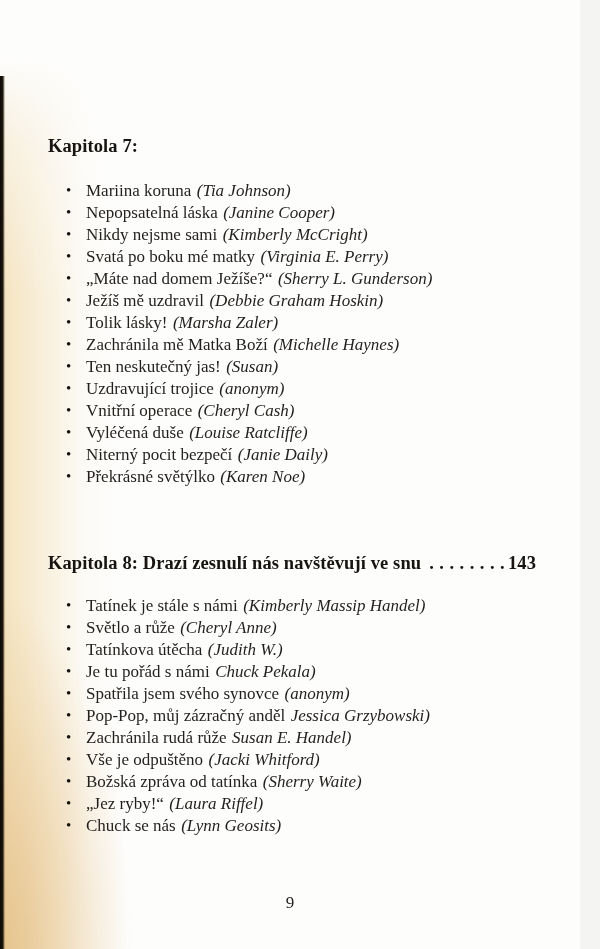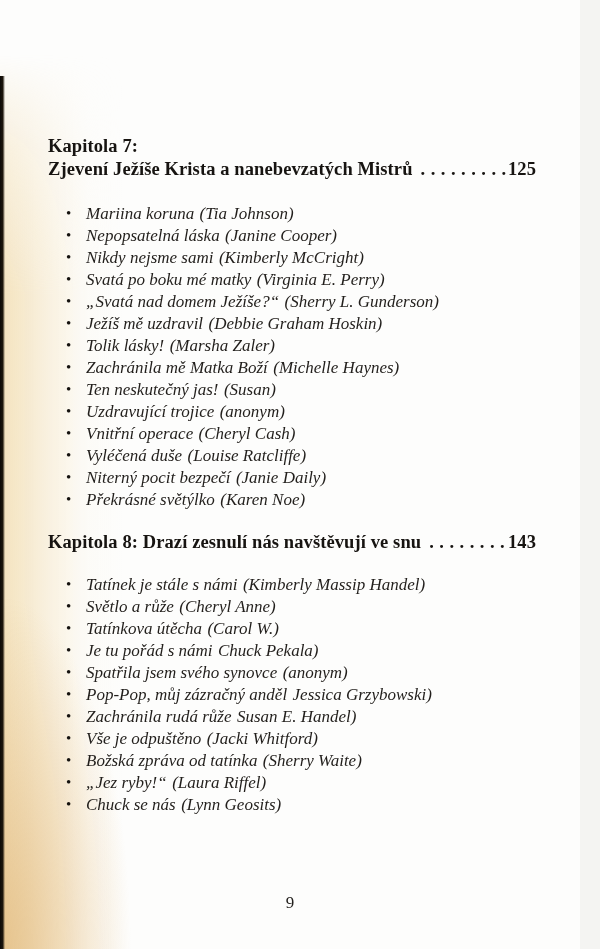--- a/index.html
+++ b/index.html
@@ -42,55 +42,50 @@
     flex:1; overflow:hidden; white-space:nowrap;
     letter-spacing:5.5px; padding-left:8px; font-weight:bold;
   }
   .toc-page { padding-left:2px; }
   .toc-list {
     list-style:none; margin:22px 0 0 0; padding:0 0 0 18px;
     font-size:17px; line-height:22px; color:#221f1c;
   }
   .toc-list li { position:relative; padding-left:20px; white-space:nowrap; }
   .bullet { position:absolute; left:0; top:-1px; font-size:15px; color:#14110e; }
-  .item-title { font-style:italic; }
+  .item-title { }
   .item-author { margin-left:0.32em;font-style:italic; }
-  .section-2-heading { margin-top:20px; }
+  .section-2-heading { margin-top:64px; }
   .list-2 { margin-top:20px; }
   .folio {
     position:absolute; top:893px; left:0; width:100%;
     text-align:center; font-size:17px; color:#221f1c;
   }
 </style>
 </head>
 <body>
 
 <div class="page">
 
   <div class="cream-shadow"></div>
   <div class="edge-black"></div>
   <div class="edge-right"></div>
 
   <div class="content">
 
     <div class="toc-heading">
       <div>Kapitola 7:</div>
-      <div class="toc-line">
-        <span class="toc-title">Zjevení Ježíše Krista a nanebevzatých Mistrů</span>
-        <span class="toc-dots">..........</span>
-        <span class="toc-page">125</span>
-      </div>
     </div>
 
     <ul class="toc-list">
       <li><span class="bullet">•</span><span class="item-title">Mariina koruna</span><span class="item-author">(Tia Johnson)</span></li>
       <li><span class="bullet">•</span><span class="item-title">Nepopsatelná láska</span><span class="item-author">(Janine Cooper)</span></li>
       <li><span class="bullet">•</span><span class="item-title">Nikdy nejsme sami</span><span class="item-author">(Kimberly McCright)</span></li>
       <li><span class="bullet">•</span><span class="item-title">Svatá po boku mé matky</span><span class="item-author">(Virginia E. Perry)</span></li>
-      <li><span class="bullet">•</span><span class="item-title">„Svatá nad domem Ježíše?“</span><span class="item-author">(Sherry L. Gunderson)</span></li>
+      <li><span class="bullet">•</span><span class="item-title">„Máte nad domem Ježíše?“</span><span class="item-author">(Sherry L. Gunderson)</span></li>
       <li><span class="bullet">•</span><span class="item-title">Ježíš mě uzdravil</span><span class="item-author">(Debbie Graham Hoskin)</span></li>
       <li><span class="bullet">•</span><span class="item-title">Tolik lásky!</span><span class="item-author">(Marsha Zaler)</span></li>
       <li><span class="bullet">•</span><span class="item-title">Zachránila mě Matka Boží</span><span class="item-author">(Michelle Haynes)</span></li>
       <li><span class="bullet">•</span><span class="item-title">Ten neskutečný jas!</span><span class="item-author">(Susan)</span></li>
       <li><span class="bullet">•</span><span class="item-title">Uzdravující trojice</span><span class="item-author">(anonym)</span></li>
       <li><span class="bullet">•</span><span class="item-title">Vnitřní operace</span><span class="item-author">(Cheryl Cash)</span></li>
       <li><span class="bullet">•</span><span class="item-title">Vyléčená duše</span><span class="item-author">(Louise Ratcliffe)</span></li>
       <li><span class="bullet">•</span><span class="item-title">Niterný pocit bezpečí</span><span class="item-author">(Janie Daily)</span></li>
       <li><span class="bullet">•</span><span class="item-title">Překrásné světýlko</span><span class="item-author">(Karen Noe)</span></li>
     </ul>
@@ -99,21 +94,21 @@
       <div class="toc-line">
         <span class="toc-title">Kapitola 8: Drazí zesnulí nás navštěvují ve snu</span>
         <span class="toc-dots">........</span>
         <span class="toc-page">143</span>
       </div>
     </div>
 
     <ul class="toc-list list-2">
       <li><span class="bullet">•</span><span class="item-title">Tatínek je stále s námi</span><span class="item-author">(Kimberly Massip Handel)</span></li>
       <li><span class="bullet">•</span><span class="item-title">Světlo a růže</span><span class="item-author">(Cheryl Anne)</span></li>
-      <li><span class="bullet">•</span><span class="item-title">Tatínkova útěcha</span><span class="item-author">(Carol W.)</span></li>
+      <li><span class="bullet">•</span><span class="item-title">Tatínkova útěcha</span><span class="item-author">(Judith W.)</span></li>
       <li><span class="bullet">•</span><span class="item-title">Je tu pořád s námi</span><span class="item-author">Chuck Pekala)</span></li>
       <li><span class="bullet">•</span><span class="item-title">Spatřila jsem svého synovce</span><span class="item-author">(anonym)</span></li>
       <li><span class="bullet">•</span><span class="item-title">Pop-Pop, můj zázračný anděl</span><span class="item-author">Jessica Grzybowski)</span></li>
       <li><span class="bullet">•</span><span class="item-title">Zachránila rudá růže</span><span class="item-author">Susan E. Handel)</span></li>
       <li><span class="bullet">•</span><span class="item-title">Vše je odpuštěno</span><span class="item-author">(Jacki Whitford)</span></li>
       <li><span class="bullet">•</span><span class="item-title">Božská zpráva od tatínka</span><span class="item-author">(Sherry Waite)</span></li>
       <li><span class="bullet">•</span><span class="item-title">„Jez ryby!“</span><span class="item-author">(Laura Riffel)</span></li>
       <li><span class="bullet">•</span><span class="item-title">Chuck se nás</span><span class="item-author">(Lynn Geosits)</span></li>
     </ul>
 

